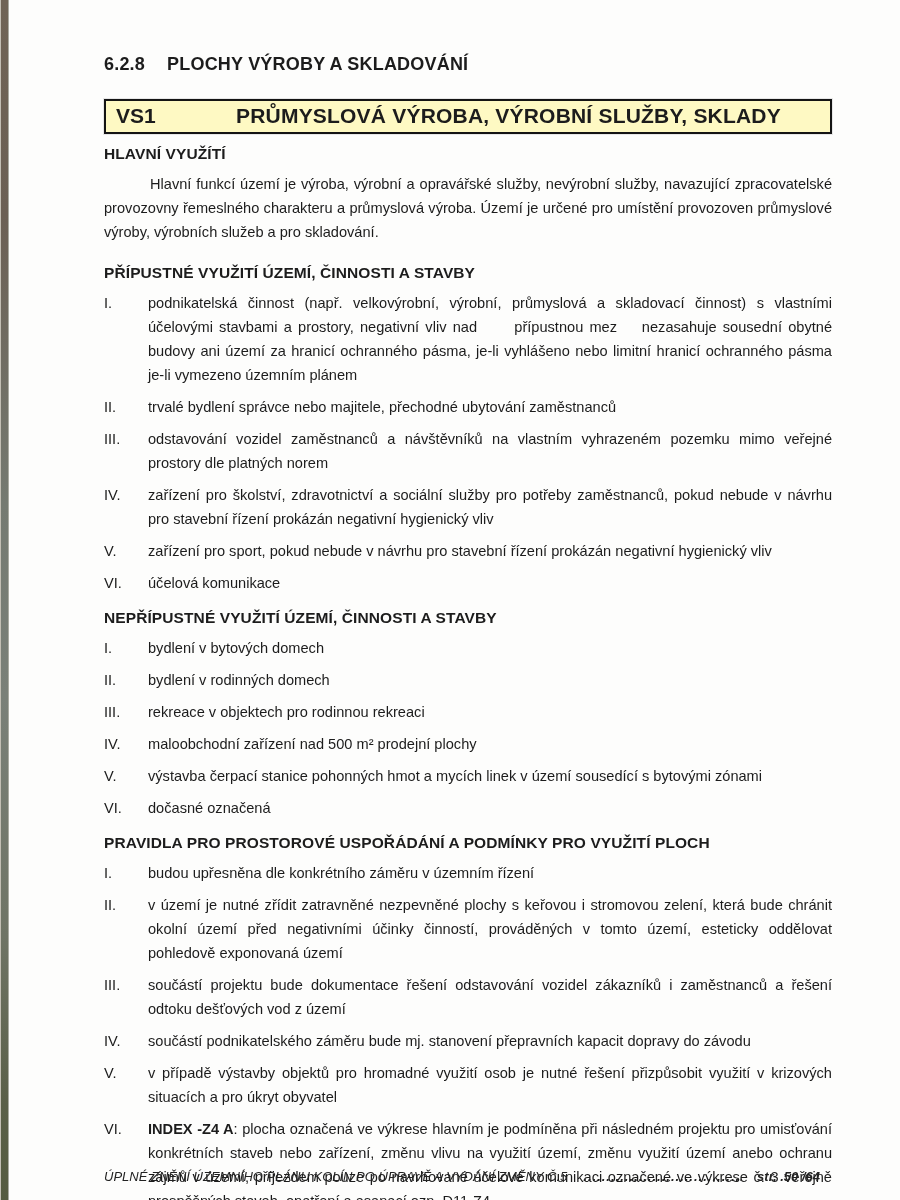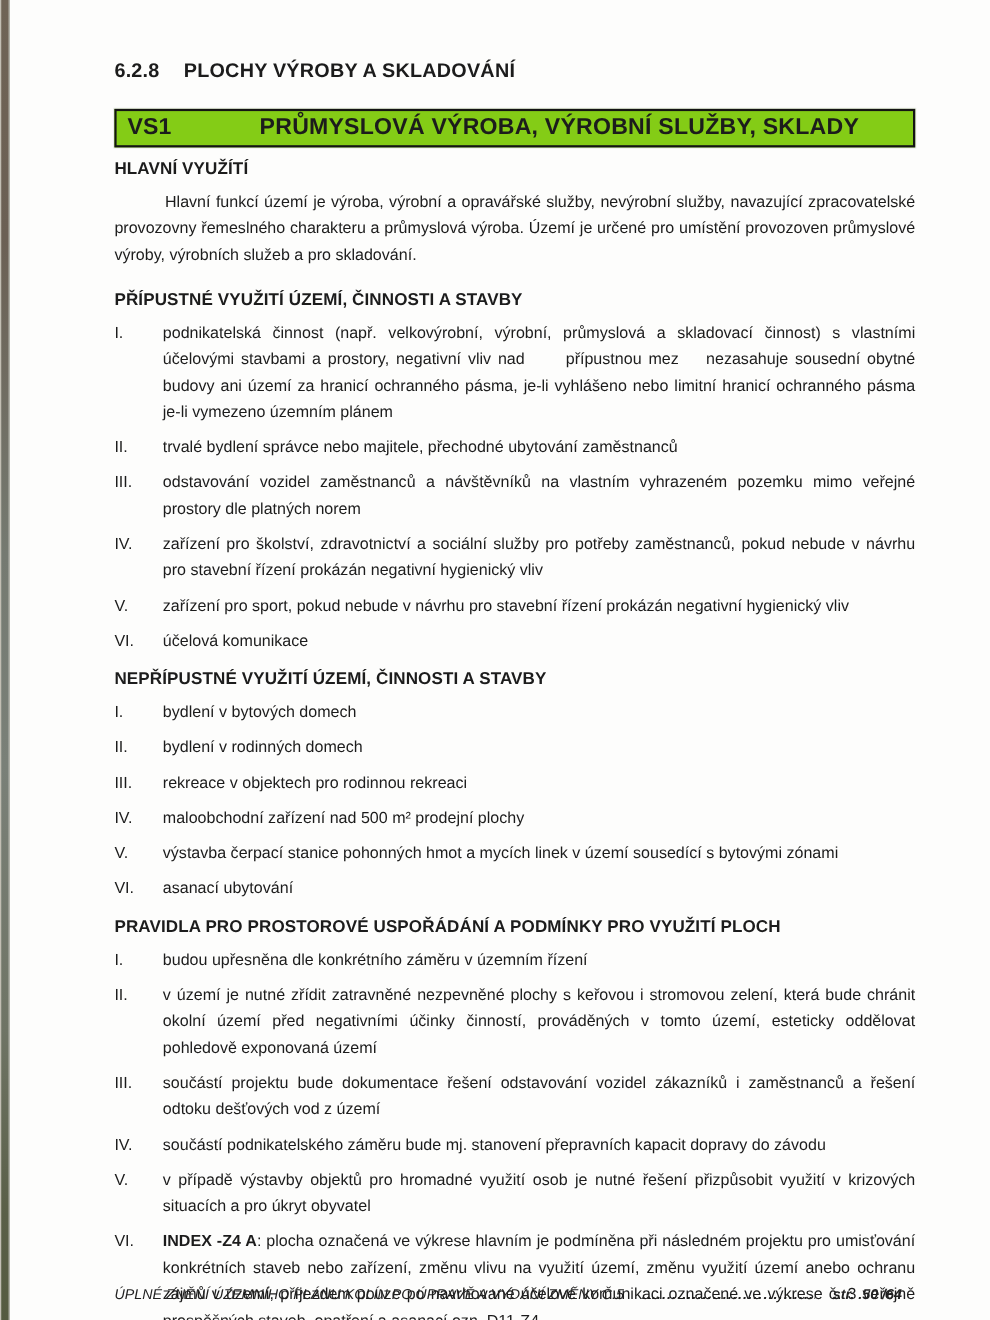--- a/index.html
+++ b/index.html
@@ -27,21 +27,21 @@
   }
 
   .h1 {
     font-size: 18px; font-weight: bold; letter-spacing: 0.2px;
     margin-bottom: 24px;
   }
   .h1 .no { margin-right: 22px; }
 
   .zone-box {
     border: 2px solid #141414;
-    background: #84cc16;
+    background: #fef9c3;
     display: flex; align-items: center;
     padding: 3px 10px 4px 10px;
     margin-bottom: 11px;
     box-shadow: 0 0 0 1px #e7e7e7;
   }
   .zone-box .code { font-size: 21px; font-weight: bold; width: 120px; }
   .zone-box .title { font-size: 21px; font-weight: bold; letter-spacing: 0.2px; }
 
   .h3 {
     font-size: 15.5px; font-weight: bold; letter-spacing: 0.1px;
@@ -137,21 +137,21 @@
       <li class="item">
           <span class="num">IV.</span>
           <span class="txt">maloobchodní zařízení nad 500 m² prodejní plochy</span>
         </li>
       <li class="item">
           <span class="num">V.</span>
           <span class="txt">výstavba čerpací stanice pohonných hmot a mycích linek v území sousedící s bytovými zónami</span>
         </li>
       <li class="item">
           <span class="num">VI.</span>
-          <span class="txt">asanací ubytování</span>
+          <span class="txt">dočasné označená</span>
         </li>
     </ul>
 
     <div class="h3">PRAVIDLA PRO PROSTOROVÉ USPOŘÁDÁNÍ A PODMÍNKY PRO VYUŽITÍ PLOCH</div>
     <ul class="list">
       <li class="item">
           <span class="num">I.</span>
           <span class="txt">budou upřesněna dle konkrétního záměru v územním řízení</span>
         </li>
       <li class="item">

